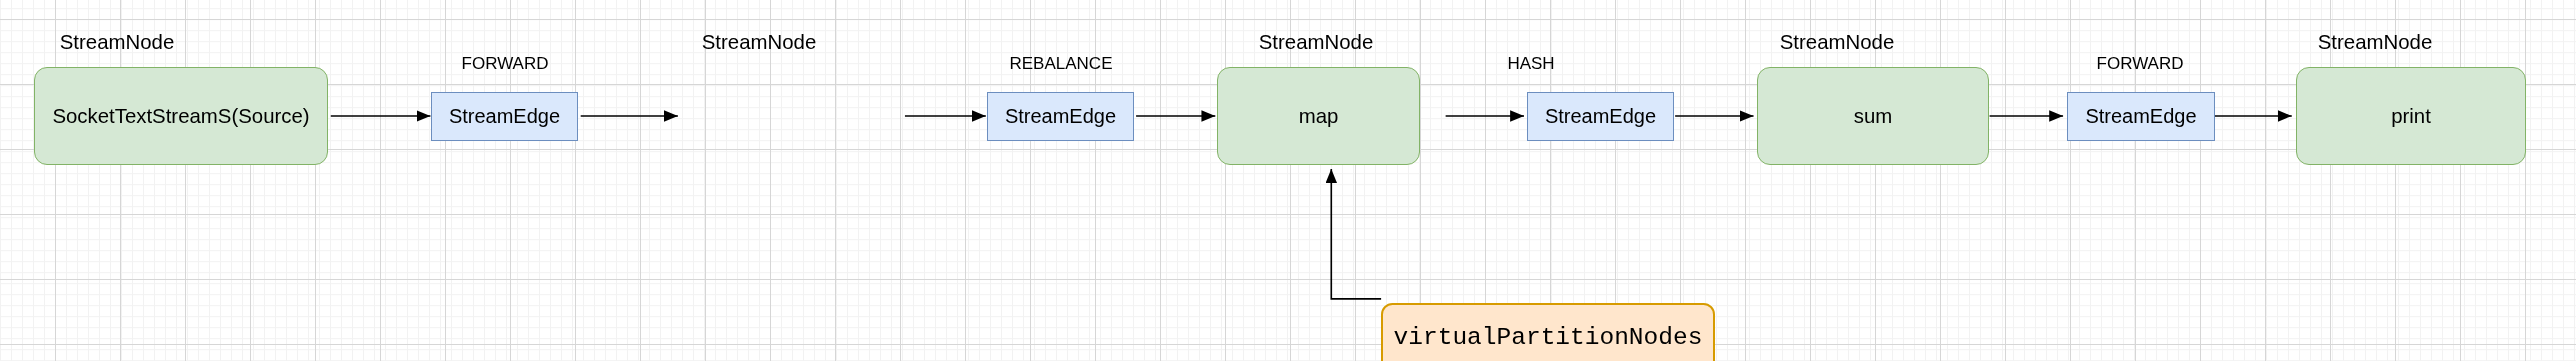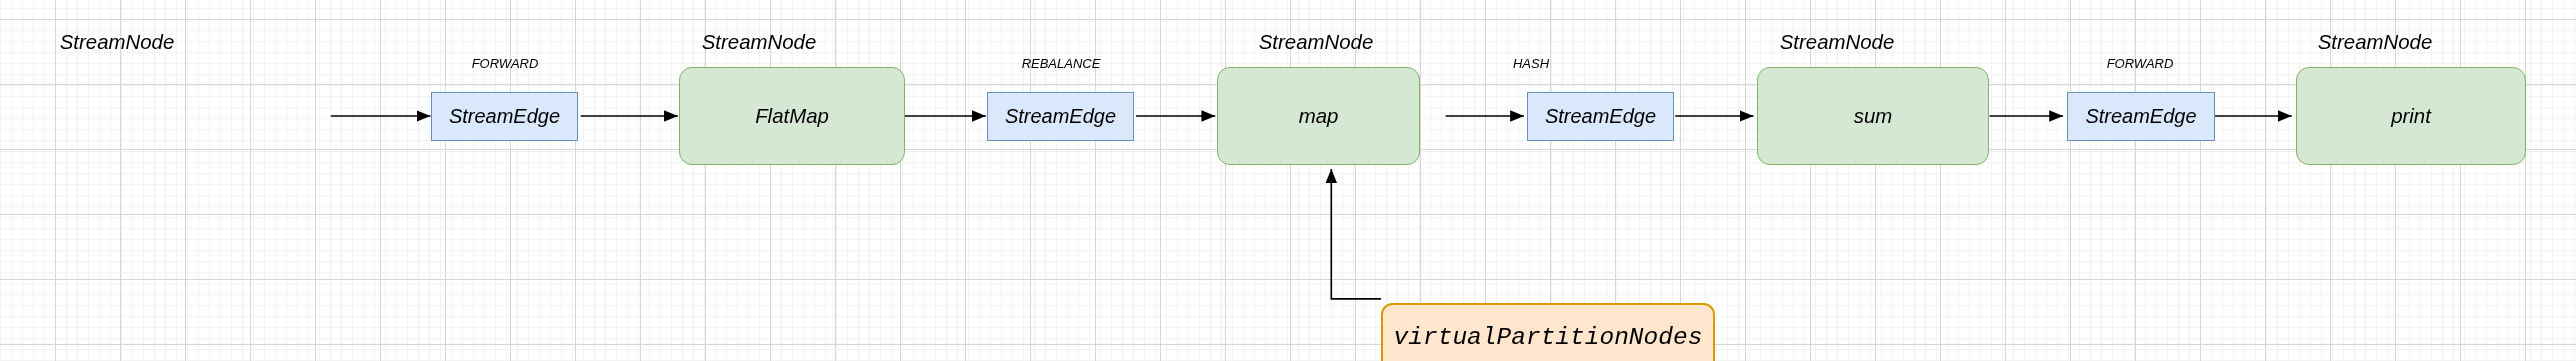--- a/index.html
+++ b/index.html
@@ -11,21 +11,20 @@
     background-color: #ffffff;
     background-image:
       linear-gradient(to right, #d6d6d6 0.8px, transparent 0.8px),
       linear-gradient(to bottom, #d6d6d6 0.8px, transparent 0.8px),
       linear-gradient(to right, #f2f2f2 0.8px, transparent 0.8px),
       linear-gradient(to bottom, #f2f2f2 0.8px, transparent 0.8px);
     background-size: 65px 65px, 65px 65px, 11px 11px, 11px 11px;
     background-position: 55px 0, 0 19px, 0 0, 0 8.2px;
     font-family: "Liberation Sans", sans-serif;
     color: #000000;
-    font-style: italic;
   }
   .wires {
     position: absolute;
     left: 0; top: 0;
     width: 2576px; height: 361px;
     pointer-events: none;
   }
   .wires line, .wires path { pointer-events: stroke; }
   .node {
     position: absolute;
@@ -59,21 +58,21 @@
     top: 32px;
     transform: translateX(-50%);
     font-size: 20.4px;
     line-height: 20.4px;
     white-space: nowrap;
   }
   .partition-label {
     position: absolute;
     top: 54px;
     transform: translateX(-50%);
-    font-size: 13px;
+    font-size: 17px;
     line-height: 20.4px;
     white-space: nowrap;
   }
   .annotation {
     position: absolute;
     left: 1381px;
     top: 267px;
     width: 334px;
     height: 69px;
     box-sizing: border-box;
@@ -110,21 +109,21 @@
     <line x1="2710" y1="142" x2="2804" y2="142" stroke="#000" stroke-width="2" marker-end="url(#ah)"></line>
     <path d="M1689,366 L1628,366 L1628,207" fill="none" stroke="#000" stroke-width="2" marker-end="url(#ah)"></path>
   </svg>
 
   <div class="type-label" style="left:117px">StreamNode</div>
   <div class="type-label" style="left:759px">StreamNode</div>
   <div class="type-label" style="left:1316px">StreamNode</div>
   <div class="type-label" style="left:1837px">StreamNode</div>
   <div class="type-label" style="left:2375px">StreamNode</div>
 
-  <div class="node" style="left:679px;width:226px">FlatMap</div>
+  <div class="node" style="left:34px;width:294px">SocketTextStreamS(Source)</div>
   <div class="node" style="left:1217px;width:203px">map</div>
   <div class="node" style="left:1757px;width:232px">sum</div>
   <div class="node" style="left:2296px;width:230px">print</div>
 
   <div class="partition-label" style="left:505px">FORWARD</div>
   <div class="partition-label" style="left:1061px">REBALANCE</div>
   <div class="partition-label" style="left:1531px">HASH</div>
   <div class="partition-label" style="left:2140px">FORWARD</div>
 
   <div class="edge-box" style="left:431px;width:147px">StreamEdge</div>

